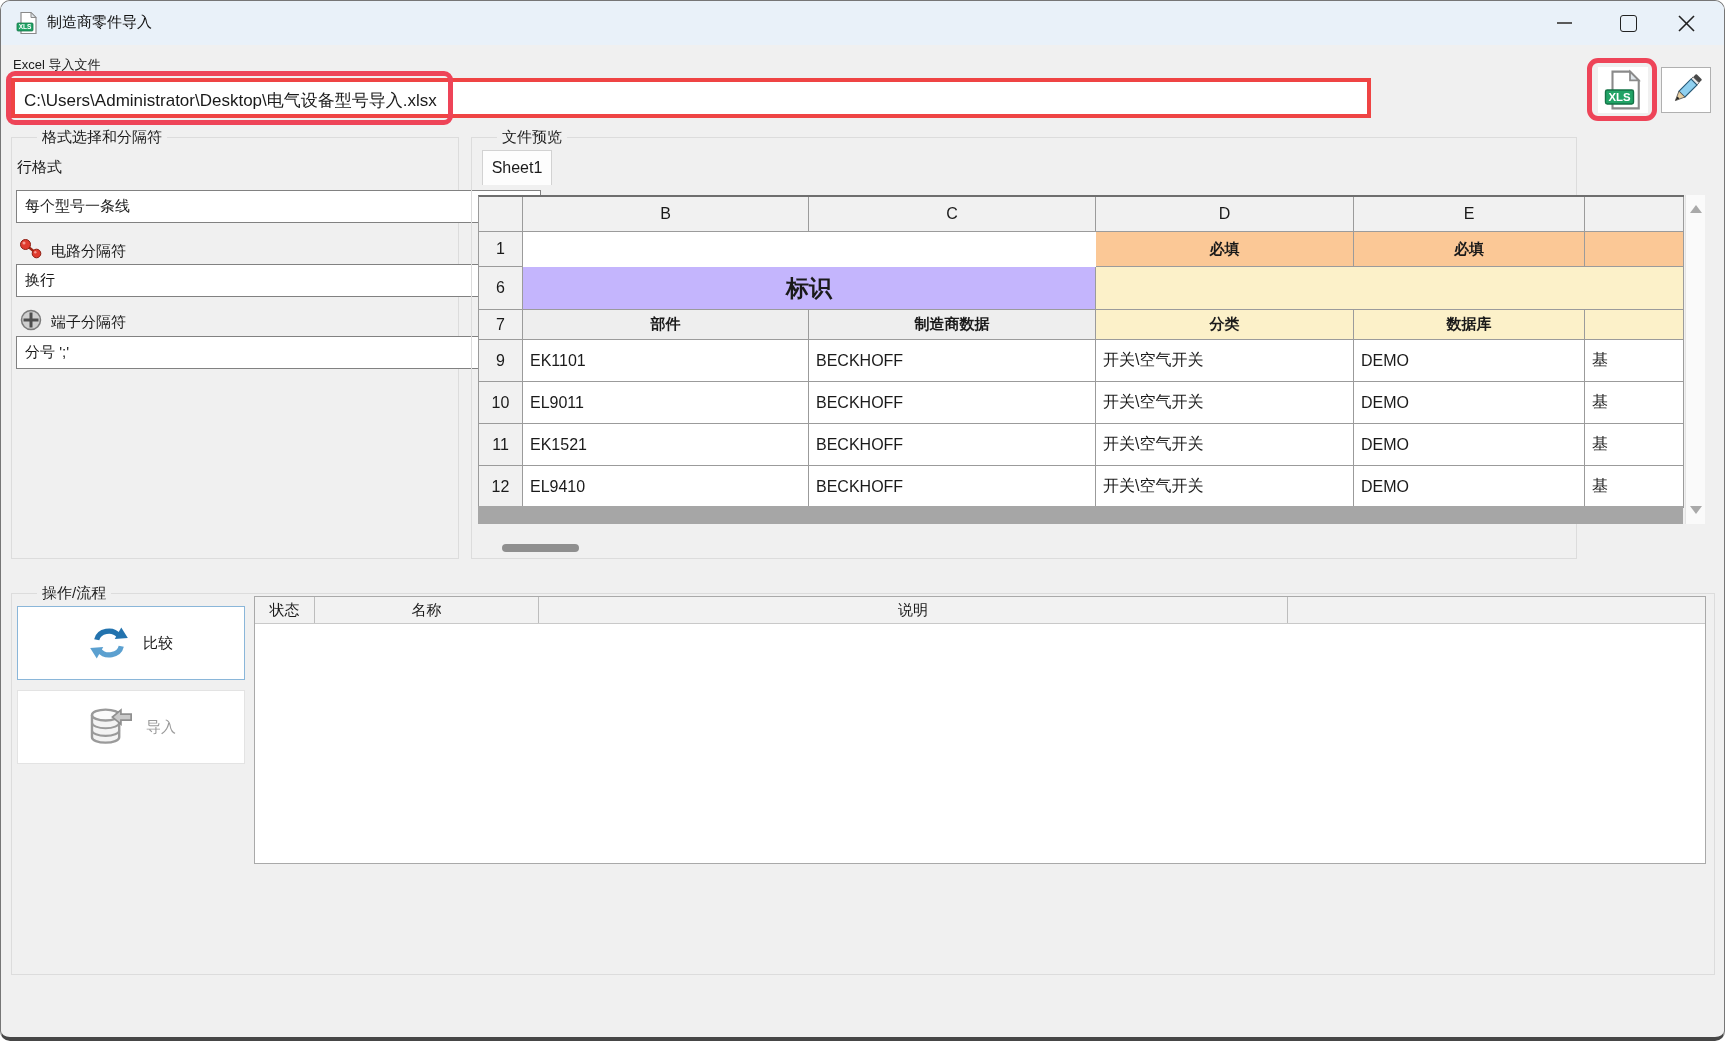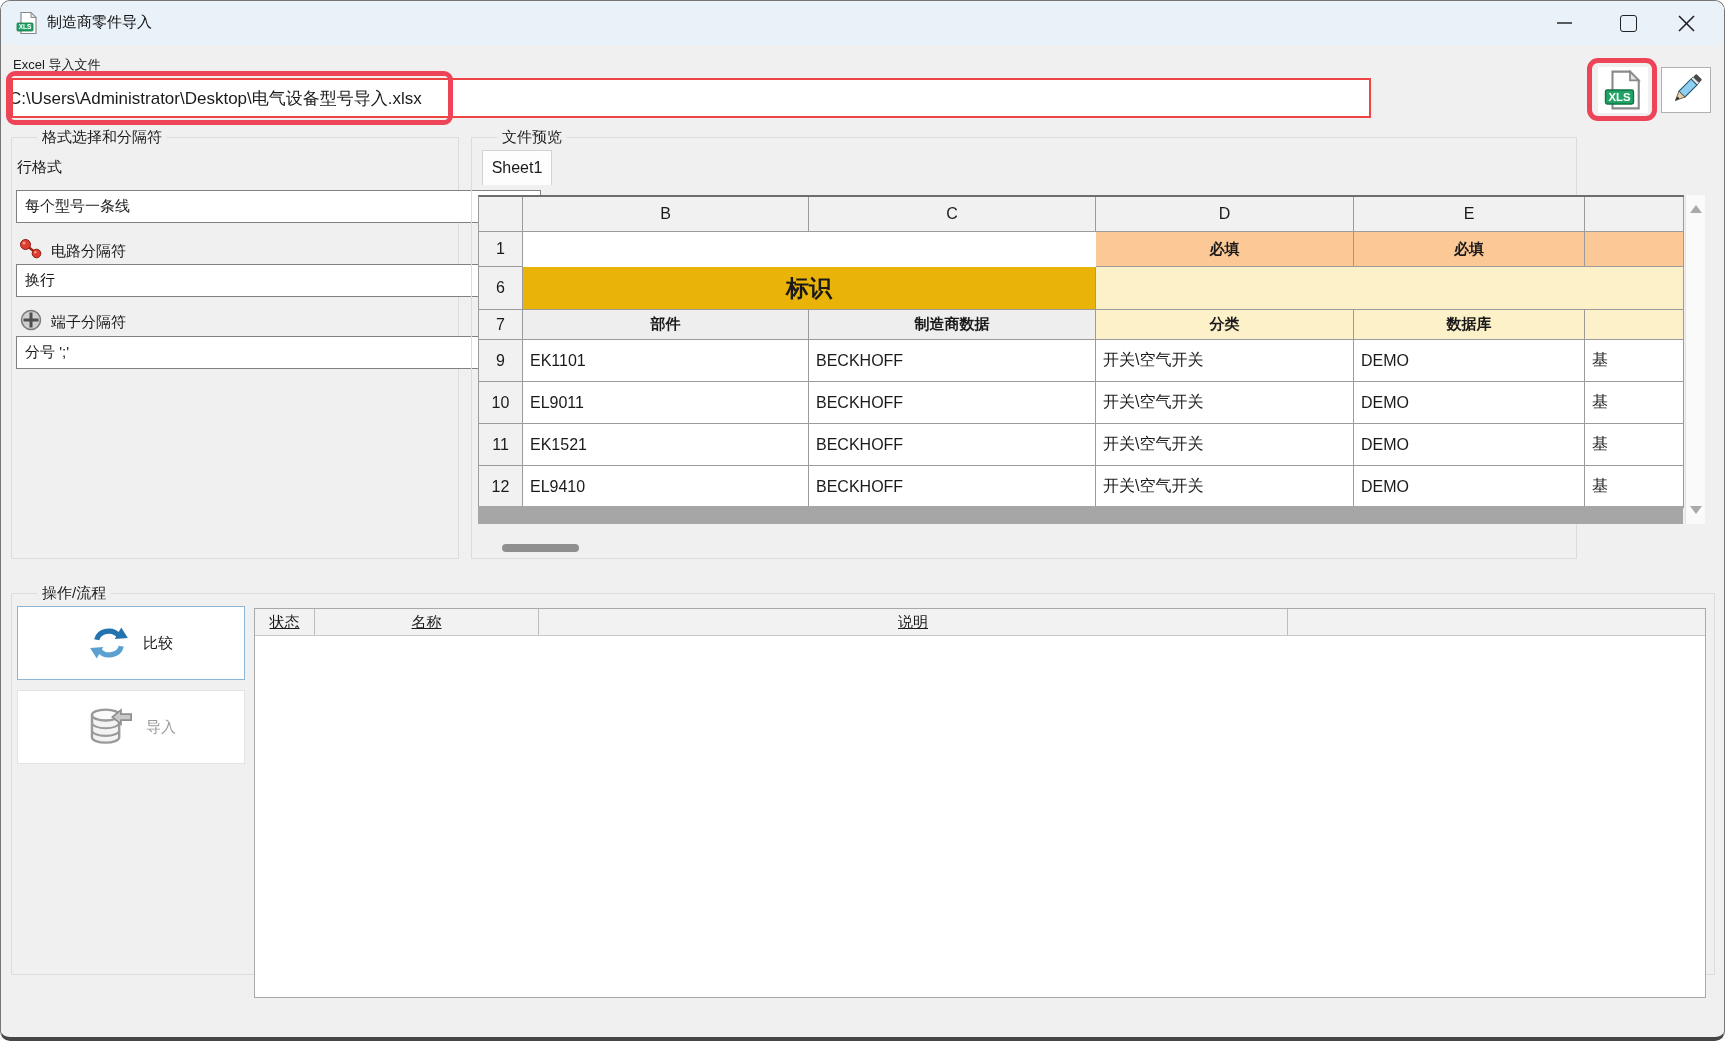--- a/index.html
+++ b/index.html
@@ -29,22 +29,22 @@
   .tb-btn { position: absolute; top: 0; width: 60px; height: 44px; display:flex; align-items:center; justify-content:center; }
   .tb-min { right: 130px; }
   .tb-max { right: 66px; }
   .tb-close { right: 8px; }
   .min-glyph { width: 15px; border-top: 2px solid #5a5a5a; }
   .max-glyph { width: 17px; height: 17px; border: 1.6px solid #222; border-radius: 3px; }
   
   .file-label { position: absolute; left: 12px; top: 55px; font-size: 13px; color: #1c1c1c; }
   .path-input {
     position: absolute; left: 10px; top: 77px; width: 1360px; height: 40px;
-    background: #fff; border: 2px solid #ef4444;
-    font-size: 17px; line-height: 38px; padding-left: 1px;
+    background: #fff; border: 4px solid #ef4444;
+    font-size: 17px; line-height: 38px; padding-left: 14px;
     white-space: nowrap; overflow: hidden; text-indent: -5px;
   }
   .annot { position: absolute; border: 5px solid var(--annot-red); border-radius: 9px; pointer-events: none; }
   .annot-path { left: 5px; top: 70px; width: 447px; height: 54px; }
   .annot-xls { left: 1586px; top: 57px; width: 70px; height: 63px; border-radius: 11px; }
   .tool-btn { position: absolute; top: 66px; width: 50px; height: 46px; background: #fff;
               display: flex; align-items: center; justify-content: center; }
   .xls-btn { left: 1597px; border: none; }
   .pencil-btn { left: 1660px; border: 1px solid #b0b0b0; }
   
@@ -83,43 +83,43 @@
   }
   .cell { border-right: 1px solid var(--grid-line); border-bottom: 1px solid var(--grid-line);
           display: flex; align-items: center; justify-content: center;
           font-size: 16px; overflow: hidden; white-space: nowrap; }
   .cell.hd { background: #f1f1f1; }
   .cell.red { background: var(--cell-red); color: #e5e5e5; margin-top: 45px; }
   .cell.orange { background: var(--cell-orange); }
   .cell.yellow { background: var(--cell-yellow); }
   .cell.grayhd { background: #eeeeee; }
   .cell.bold { font-weight: bold; font-size: 15px; }
-  .cell.big { font-weight: bold; font-size: 23px; background: #eab308; }
+  .cell.big { font-weight: bold; font-size: 23px; background: #c4b5fd; }
   .cell.left { justify-content: flex-start; padding-left: 7px; }
   .grayfill { position: absolute; left: 6px; top: 368px; width: 1205px; height: 18px; background: #a6a6a6; }
   .vscroll { position: absolute; left: 1213px; top: 57px; width: 20px; height: 329px;
              background: #fafafa; border-left: 1px solid #e4e4e4; }
   .tri-up { position: absolute; left: 4px; top: 10px; width: 0; height: 0;
             border-left: 6px solid transparent; border-right: 6px solid transparent;
             border-bottom: 8px solid #a9a9a9; }
   .tri-down { position: absolute; left: 4px; bottom: 10px; width: 0; height: 0;
             border-left: 6px solid transparent; border-right: 6px solid transparent;
             border-top: 8px solid #a9a9a9; }
   .hthumb { position: absolute; left: 30px; top: 406px; width: 77px; height: 8px;
             background: #8f8f8f; border-radius: 4px; }
   
   .action-btn {
     position: absolute; left: 5px; width: 228px; height: 74px; background: #fff;
     display: flex; align-items: center; justify-content: center; gap: 14px;
     font-size: 15px;
   }
   .btn-compare { top: 12px; border: 1px solid #8ab6d9; }
   .btn-import { top: 96px; border: 1px solid #e3e3e3; color: #9a9a9a; }
-  .proc-list { position: absolute; left: 242px; top: 14px; width: 1452px; height: 390px;
-               background: #fff; border: 1px solid #a9a9a9; text-decoration: underline; }
+  .proc-list { position: absolute; left: 242px; top: 2px; width: 1452px; height: 268px;
+               background: #fff; border: 1px solid #a9a9a9; }
   .proc-header { display: flex; height: 27px; background: #f2f2f2; border-bottom: 1px solid #c9c9c9;
                  font-size: 15px; }
   .proc-header > div { display: flex; align-items: center; justify-content: center;
                        border-right: 1px solid #bdbdbd; }
   .ph-status { width: 60px; }
   .ph-name { width: 224px; }
   .ph-desc { width: 749px; }
   .ph-rest { flex: 1; border-right: none !important; }
   
   .footer { position: absolute; left: 0; bottom: 0; width: 100%; height: 55px;

